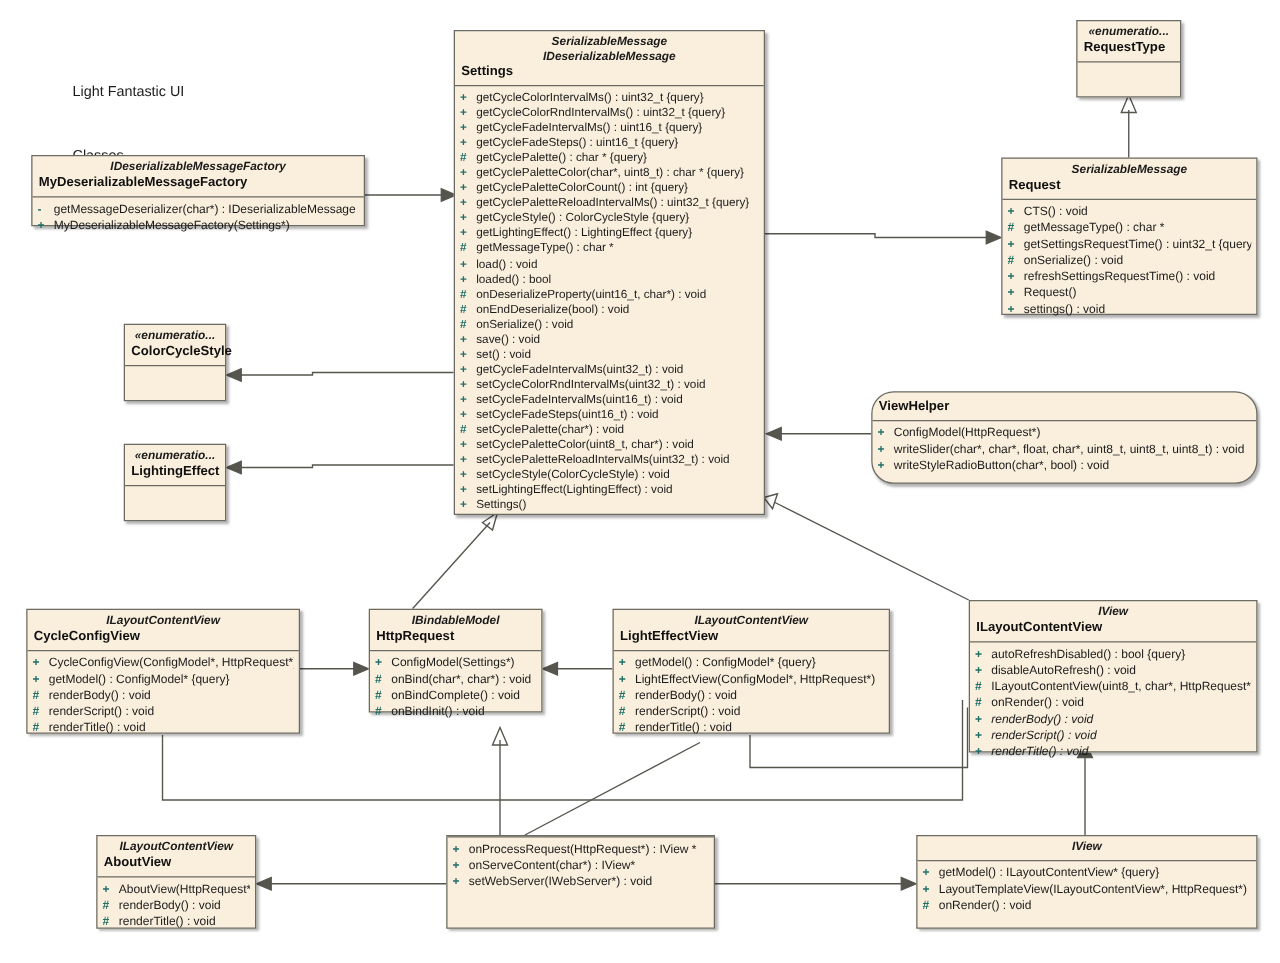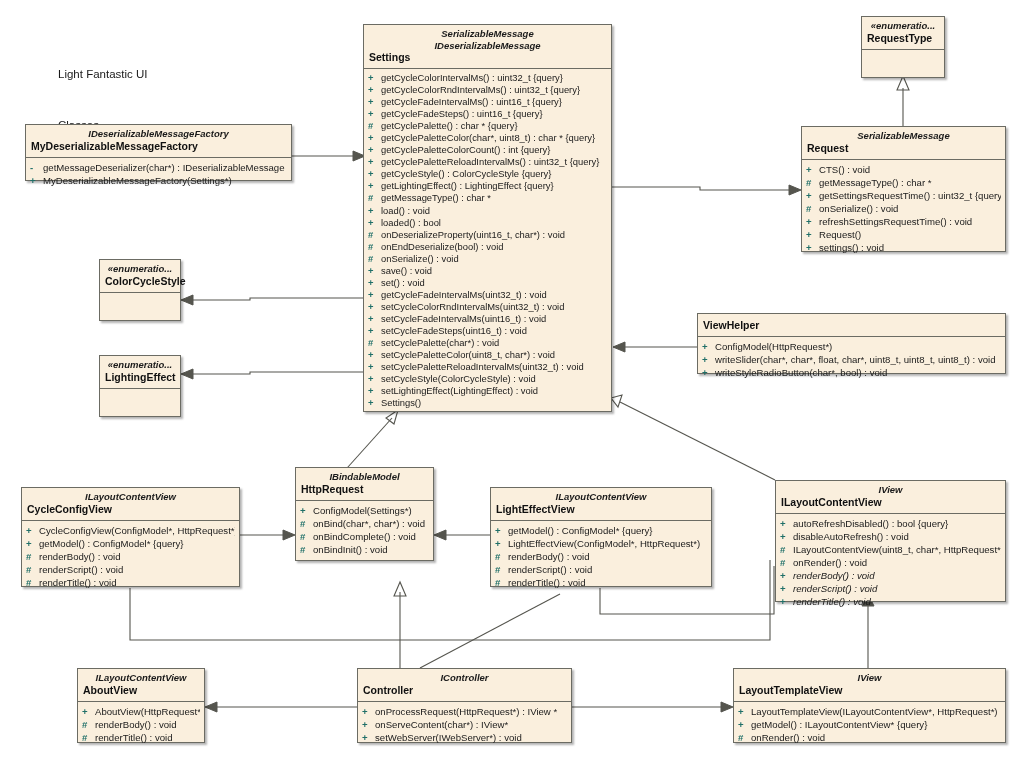--- a/index.html
+++ b/index.html
@@ -317,21 +317,21 @@
 
   <div class="uml-class" style="left:99px; top:355px; width:82px; height:62px;">
     <div class="uml-head">
       <span class="uml-stereo" style="text-align:center;">«enumeratio...</span>
       <span class="uml-name">LightingEffect</span>
     </div>
     <div class="uml-sep"></div>
     <div class="uml-body empty"></div>
   </div>
 
-  <div class="uml-class" style="left:697px; top:313px; width:309px; height:61px;">
+  <div class="uml-class" style="left:697px; top:313px; width:309px; height:74px;border-radius:18px;">
     <div class="uml-head">
       <span class="uml-name" style="padding-top:2px;">ViewHelper</span>
     </div>
     <div class="uml-sep"></div>
     <div class="uml-body">
         <span class="uml-feature"><span class="vis">+</span><span class="sig">ConfigModel(HttpRequest*)</span></span>
         <span class="uml-feature"><span class="vis">+</span><span class="sig">writeSlider(char*, char*, float, char*, uint8_t, uint8_t, uint8_t) : void</span></span>
         <span class="uml-feature"><span class="vis">+</span><span class="sig">writeStyleRadioButton(char*, bool) : void</span></span>
       </div>
   </div>
@@ -344,21 +344,21 @@
     <div class="uml-sep"></div>
     <div class="uml-body">
         <span class="uml-feature"><span class="vis">+</span><span class="sig">CycleConfigView(ConfigModel*, HttpRequest*)</span></span>
         <span class="uml-feature"><span class="vis">+</span><span class="sig">getModel() : ConfigModel* {query}</span></span>
         <span class="uml-feature"><span class="vis">#</span><span class="sig">renderBody() : void</span></span>
         <span class="uml-feature"><span class="vis">#</span><span class="sig">renderScript() : void</span></span>
         <span class="uml-feature"><span class="vis">#</span><span class="sig">renderTitle() : void</span></span>
       </div>
   </div>
 
-  <div class="uml-class" style="left:295px; top:467px; width:139px; height:94px;">
+  <div class="uml-class" style="left:295px; top:487px; width:139px; height:83px;">
     <div class="uml-head">
       <span class="uml-stereo">IBindableModel</span>
       <span class="uml-name">HttpRequest</span>
     </div>
     <div class="uml-sep"></div>
     <div class="uml-body">
         <span class="uml-feature"><span class="vis">+</span><span class="sig">ConfigModel(Settings*)</span></span>
         <span class="uml-feature"><span class="vis">#</span><span class="sig">onBind(char*, char*) : void</span></span>
         <span class="uml-feature"><span class="vis">#</span><span class="sig">onBindComplete() : void</span></span>
         <span class="uml-feature"><span class="vis">#</span><span class="sig">onBindInit() : void</span></span>
@@ -404,38 +404,33 @@
     </div>
     <div class="uml-sep"></div>
     <div class="uml-body">
         <span class="uml-feature"><span class="vis">+</span><span class="sig">AboutView(HttpRequest*)</span></span>
         <span class="uml-feature"><span class="vis">#</span><span class="sig">renderBody() : void</span></span>
         <span class="uml-feature"><span class="vis">#</span><span class="sig">renderTitle() : void</span></span>
       </div>
   </div>
 
   <div class="uml-class" style="left:357px; top:668px; width:215px; height:75px;">
-    <div class="uml-head">
-      <span class="uml-stereo">IController</span>
-      <span class="uml-name">Controller</span>
-    </div>
     <div class="uml-sep"></div>
     <div class="uml-body">
         <span class="uml-feature"><span class="vis">+</span><span class="sig">onProcessRequest(HttpRequest*) : IView *</span></span>
         <span class="uml-feature"><span class="vis">+</span><span class="sig">onServeContent(char*) : IView*</span></span>
         <span class="uml-feature"><span class="vis">+</span><span class="sig">setWebServer(IWebServer*) : void</span></span>
       </div>
   </div>
 
   <div class="uml-class" style="left:733px; top:668px; width:273px; height:75px;">
     <div class="uml-head">
       <span class="uml-stereo">IView</span>
-      <span class="uml-name">LayoutTemplateView</span>
-    </div>
-    <div class="uml-sep"></div>
-    <div class="uml-body">
+    </div>
+    <div class="uml-sep"></div>
+    <div class="uml-body">
+        <span class="uml-feature"><span class="vis">+</span><span class="sig">getModel() : ILayoutContentView* {query}</span></span>
         <span class="uml-feature"><span class="vis">+</span><span class="sig">LayoutTemplateView(ILayoutContentView*, HttpRequest*)</span></span>
-        <span class="uml-feature"><span class="vis">+</span><span class="sig">getModel() : ILayoutContentView* {query}</span></span>
         <span class="uml-feature"><span class="vis">#</span><span class="sig">onRender() : void</span></span>
       </div>
   </div>
 
 </div>
 
 </body></html>

